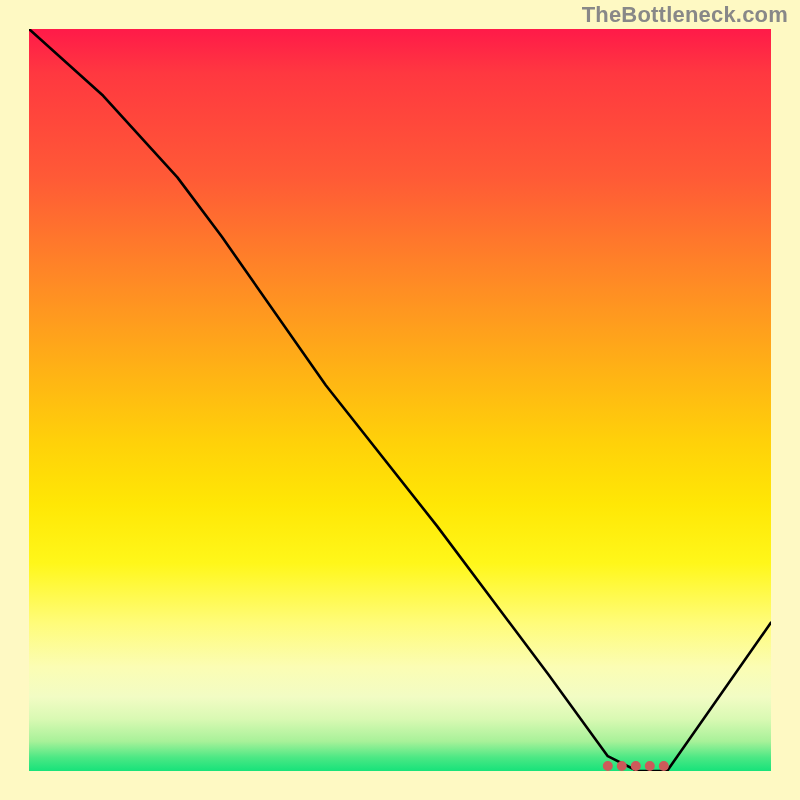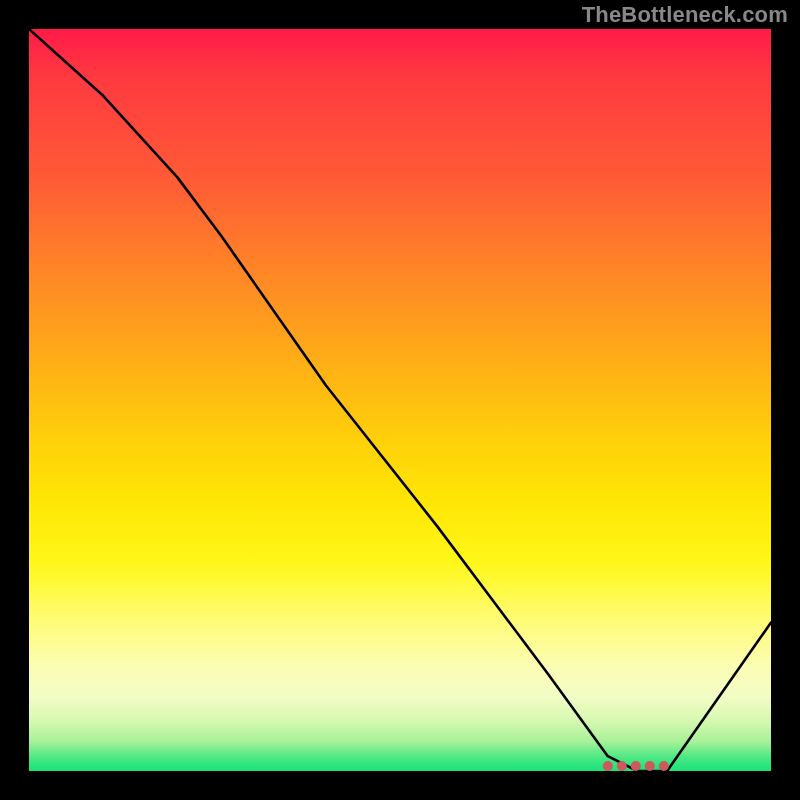--- a/index.html
+++ b/index.html
@@ -1,21 +1,21 @@
 <!DOCTYPE html>
 <html><head>
 <meta charset="utf-8">
 <style>
   * { margin: 0; padding: 0; box-sizing: border-box; }
   html, body { width: 800px; height: 800px; overflow: hidden; background: #fff; }
   .frame {
     position: relative;
     width: 800px;
     height: 800px;
-    background: #000000;
+    background: #fef9c3;
   }
   .attribution {
     position: absolute;
     top: 2px;
     right: 12px;
     font-family: Arial, Helvetica, sans-serif;
     font-size: 22px;
     font-weight: bold;
     color: #888;
     letter-spacing: 0.2px;

